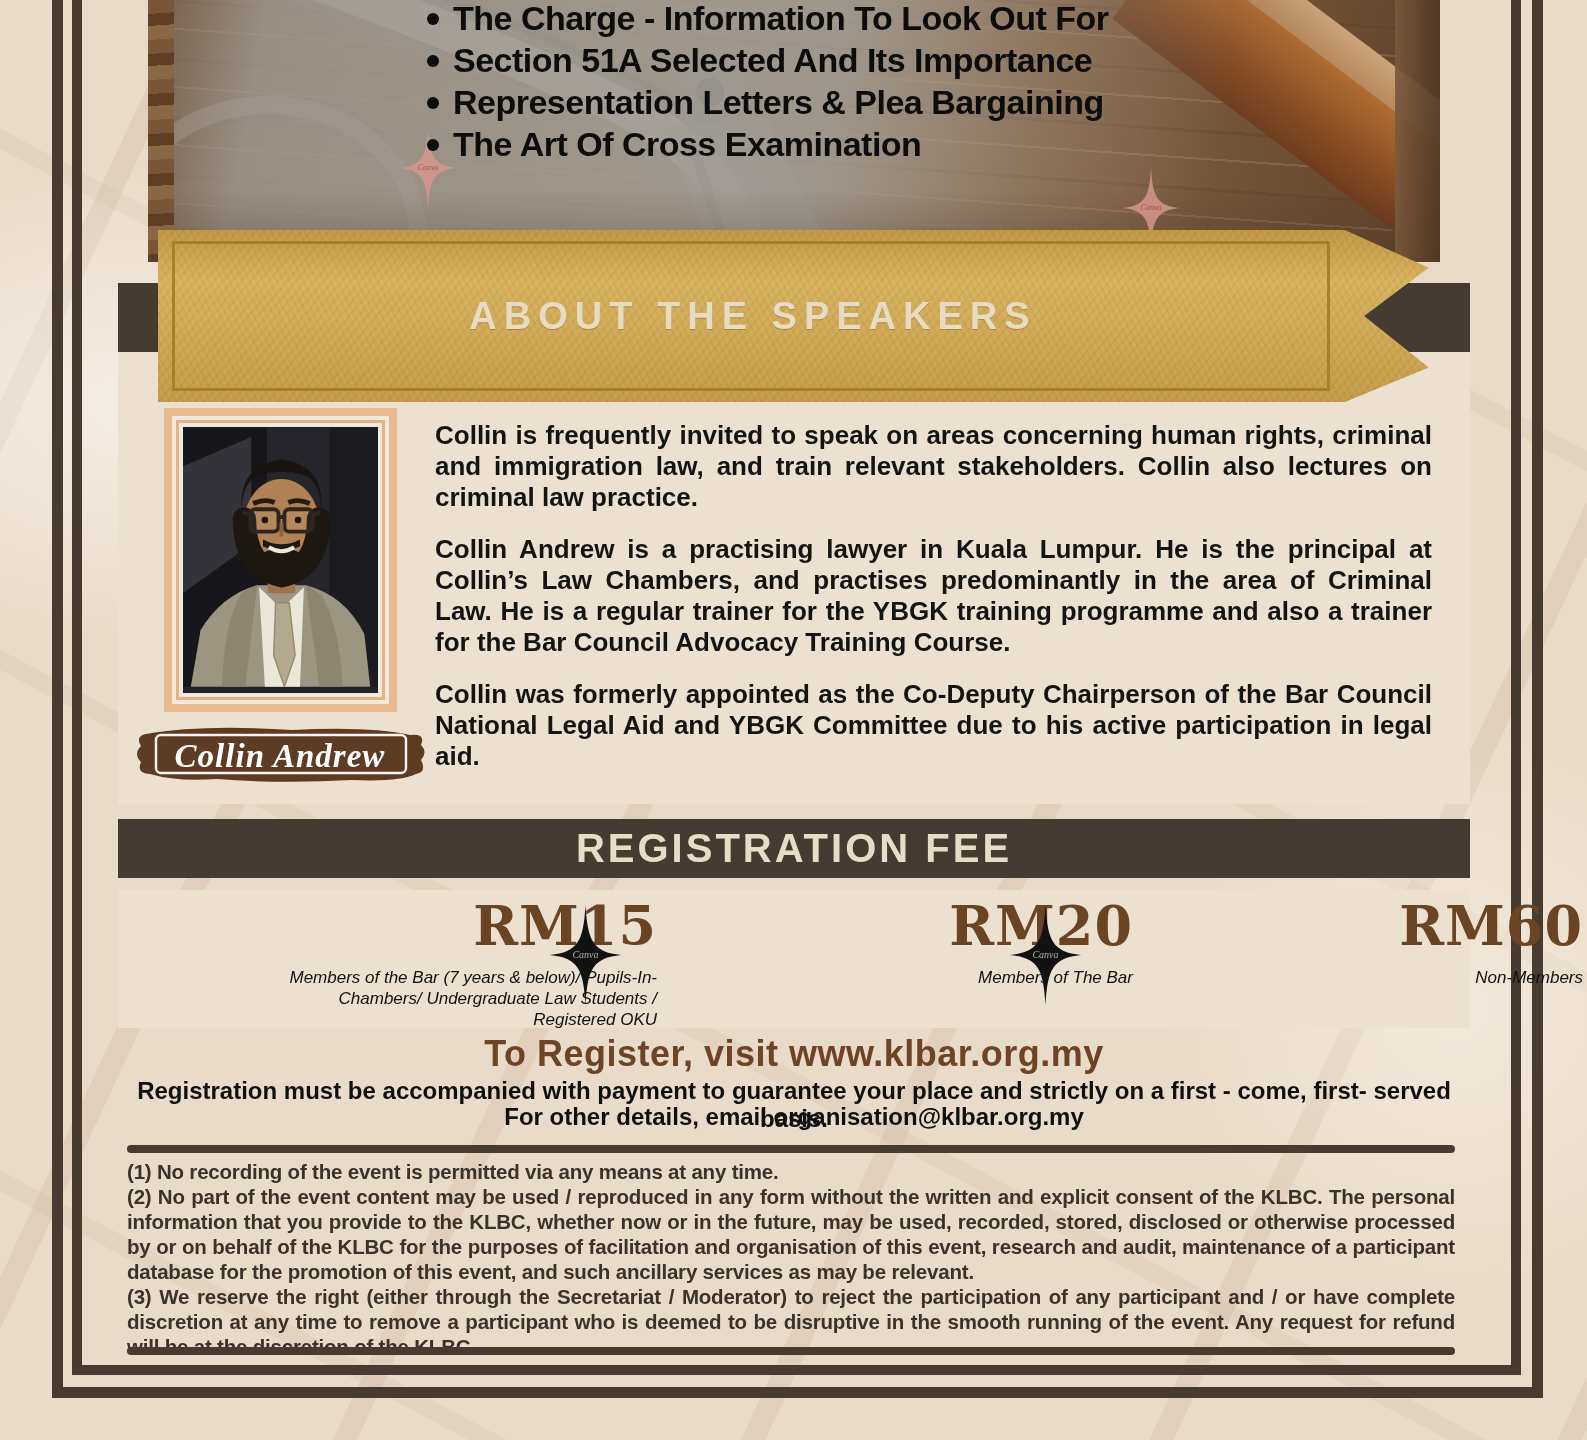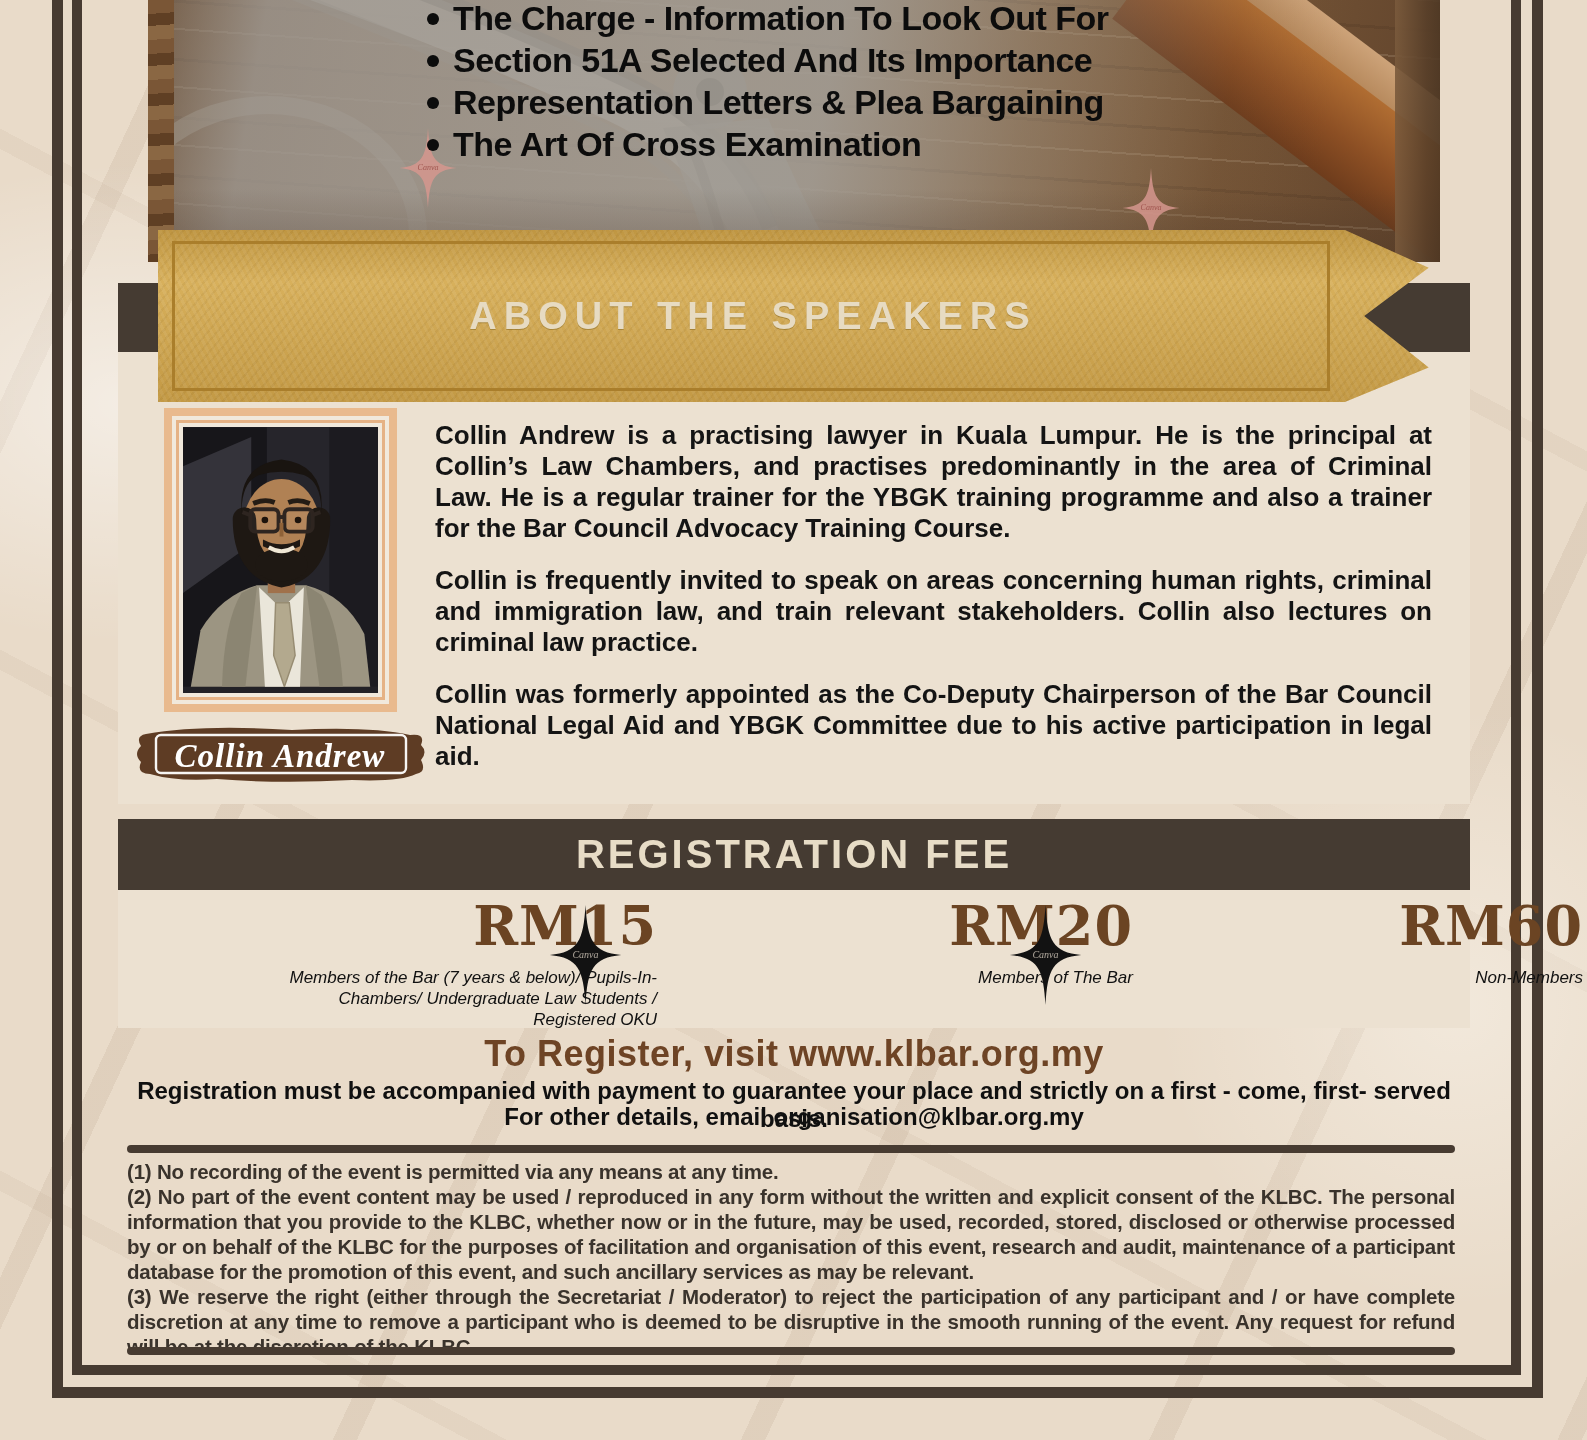--- a/index.html
+++ b/index.html
@@ -64,21 +64,21 @@
   #photo-frame{position:absolute;left:164px;top:408px;width:233px;height:304px;box-sizing:border-box;
     background:#f1e9dc;border:8px solid #e9ba8e;z-index:6;}
   #photo-frame .line{position:absolute;inset:4px;border:3px solid #e5b285;}
   #photo{position:absolute;inset:11px;overflow:hidden;background:#222126;}
   #name-badge{position:absolute;left:132px;top:724px;width:296px;height:60px;z-index:6;}
   #name-badge .script{position:absolute;left:0;right:0;top:4px;bottom:0;display:flex;align-items:center;justify-content:center;
     font-family:"Liberation Serif",serif;font-style:italic;font-weight:bold;font-size:33px;color:#ffffff;letter-spacing:1px;}
   #bio{position:absolute;left:435px;top:420px;width:997px;z-index:3;}
   #bio p{margin:0 0 21px 0;font-size:26px;line-height:31px;font-weight:bold;color:#141414;text-align:justify;}
   
-  #band-reg{top:819px;height:71px;display:flex;align-items:center;justify-content:center;z-index:2;}
+  #band-reg{top:819px;height:59px;display:flex;align-items:center;justify-content:center;z-index:2;}
   #band-reg .title{font-size:40px;font-weight:bold;letter-spacing:3px;color:#e7dcc6;}
   #fee-panel{position:absolute;left:118px;top:890px;width:1352px;height:138px;background:#ece1d1;z-index:2;}
   .tier{position:absolute;top:4px;width:400px;text-align:right;}
   .tier .price{font-family:"DejaVu Serif","Liberation Serif",serif;font-weight:bold;font-size:54px;color:#6b4423;letter-spacing:1px;}
   .tier .aud{margin-top:9px;font-size:17px;line-height:21px;font-weight:normal;font-style:italic;color:#111;}
   #tier-0{left:139px;}  #tier-1{left:615px;}  #tier-2{left:1065px;}
   
   .center-row{position:absolute;left:118px;width:1352px;text-align:center;}
   #cta{top:1033px;font-size:36px;font-weight:bold;color:#6e4425;letter-spacing:.5px;}
   #note1{top:1077px;font-size:24px;font-weight:bold;color:#101010;}
@@ -188,22 +188,22 @@
 
   <div id="name-badge">
     <svg width="296" height="60" viewBox="0 0 296 60">
       <path d="M14,10 Q3,12 9,22 Q1,30 9,38 Q4,50 18,50 Q45,58 85,55 Q148,60 220,56 Q268,58 284,50 Q295,48 289,36 Q296,28 289,21 Q294,9 278,11 Q238,2 160,6 Q70,0 14,10 Z" fill="#5e3c24"></path>
       <rect x="24" y="11" width="250" height="38" rx="5" fill="none" stroke="#ffffff" stroke-width="2.4" opacity="0.95"></rect>
     </svg>
     <div class="script">Collin Andrew</div>
   </div>
 
   <div id="bio">
+    <p>Collin is frequently invited to speak on areas concerning human rights, criminal and immigration law, and train relevant stakeholders. Collin also lectures on criminal law practice.</p>
     <p>Collin Andrew is a practising lawyer in Kuala Lumpur. He is the principal at Collin’s Law Chambers, and practises predominantly in the area of Criminal Law. He is a regular trainer for the YBGK training programme and also a trainer for the Bar Council Advocacy Training Course.</p>
-    <p>Collin is frequently invited to speak on areas concerning human rights, criminal and immigration law, and train relevant stakeholders. Collin also lectures on criminal law practice.</p>
     <p>Collin was formerly appointed as the Co-Deputy Chairperson of the Bar Council National Legal Aid and YBGK Committee due to his active participation in legal aid.</p>
   </div>
 
   <div class="band" id="band-reg">
     <div class="title">REGISTRATION FEE</div>
   </div>
   <div id="fee-panel">
     <div class="tier" id="tier-0">
       <div class="price">RM15</div>
       <div class="aud">Members of the Bar (7 years &amp; below)/ Pupils-In-Chambers/ Undergraduate Law Students / Registered OKU</div>

